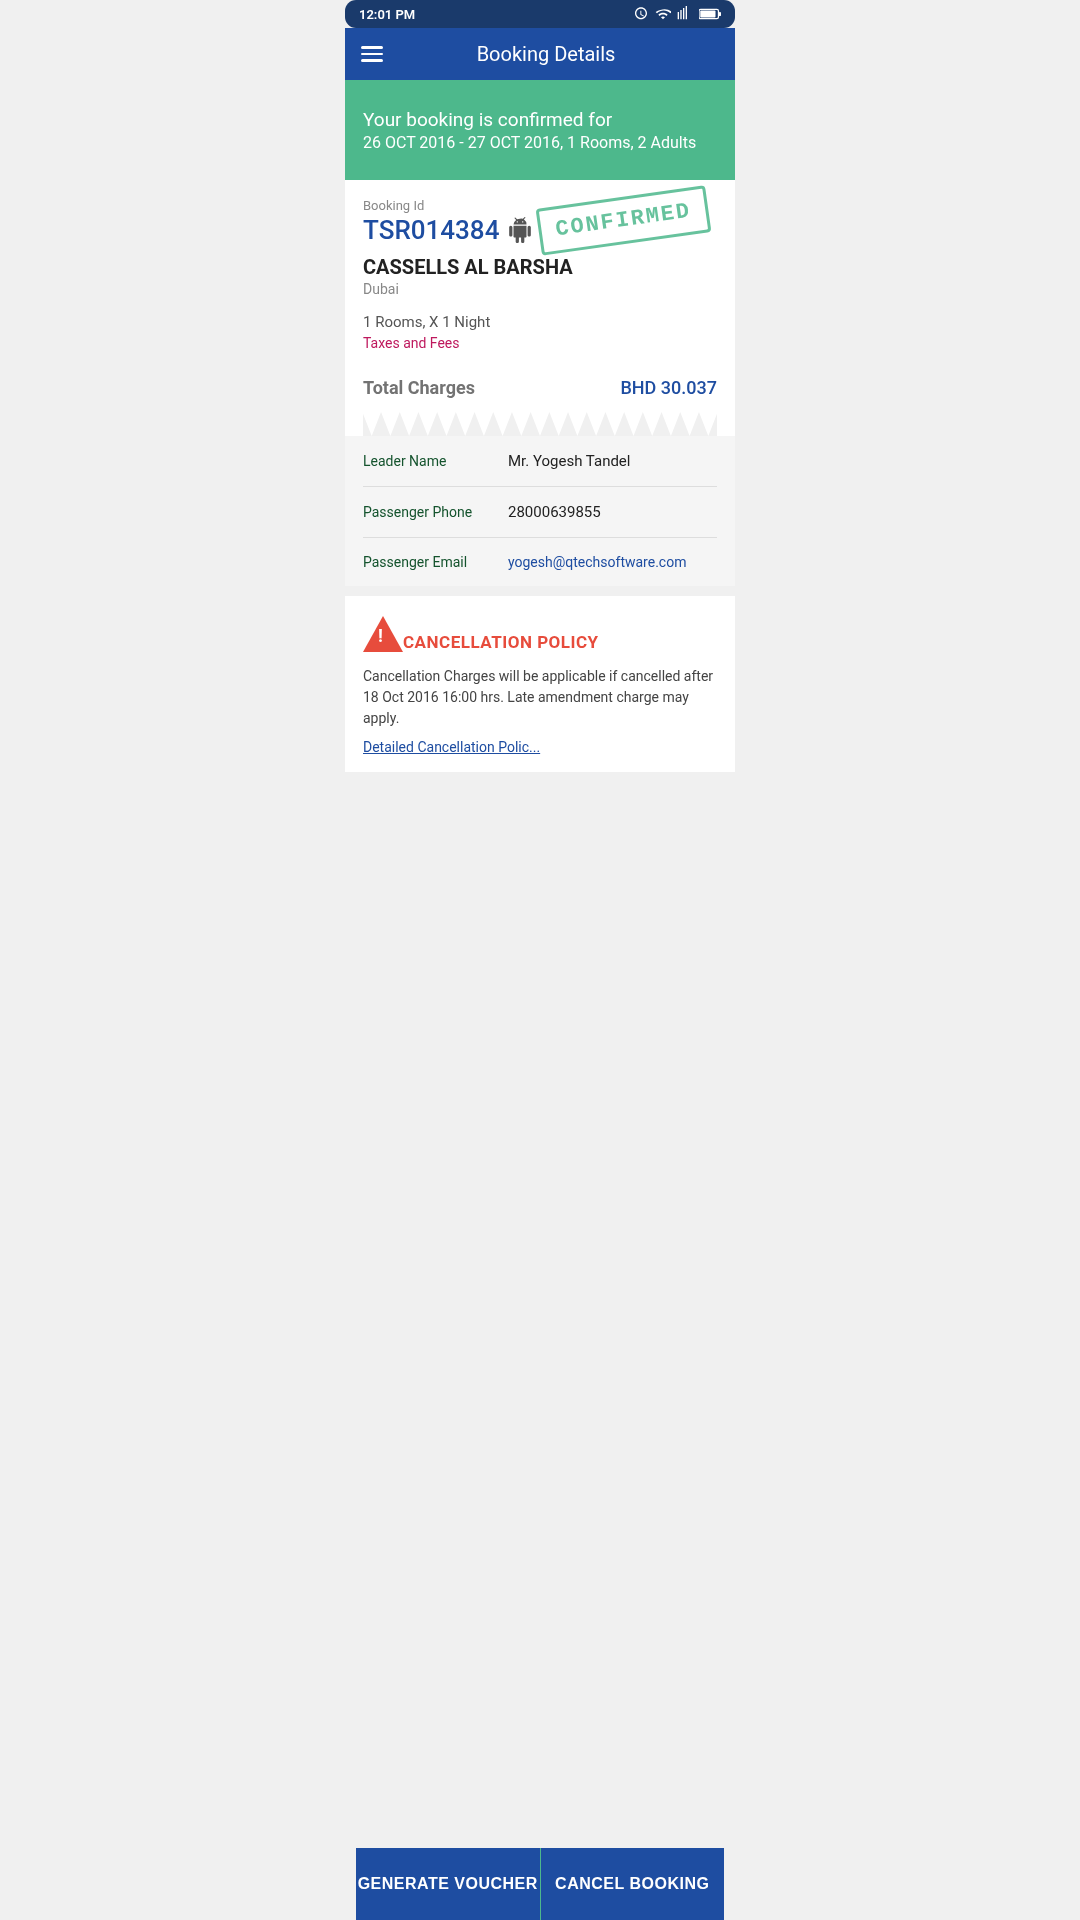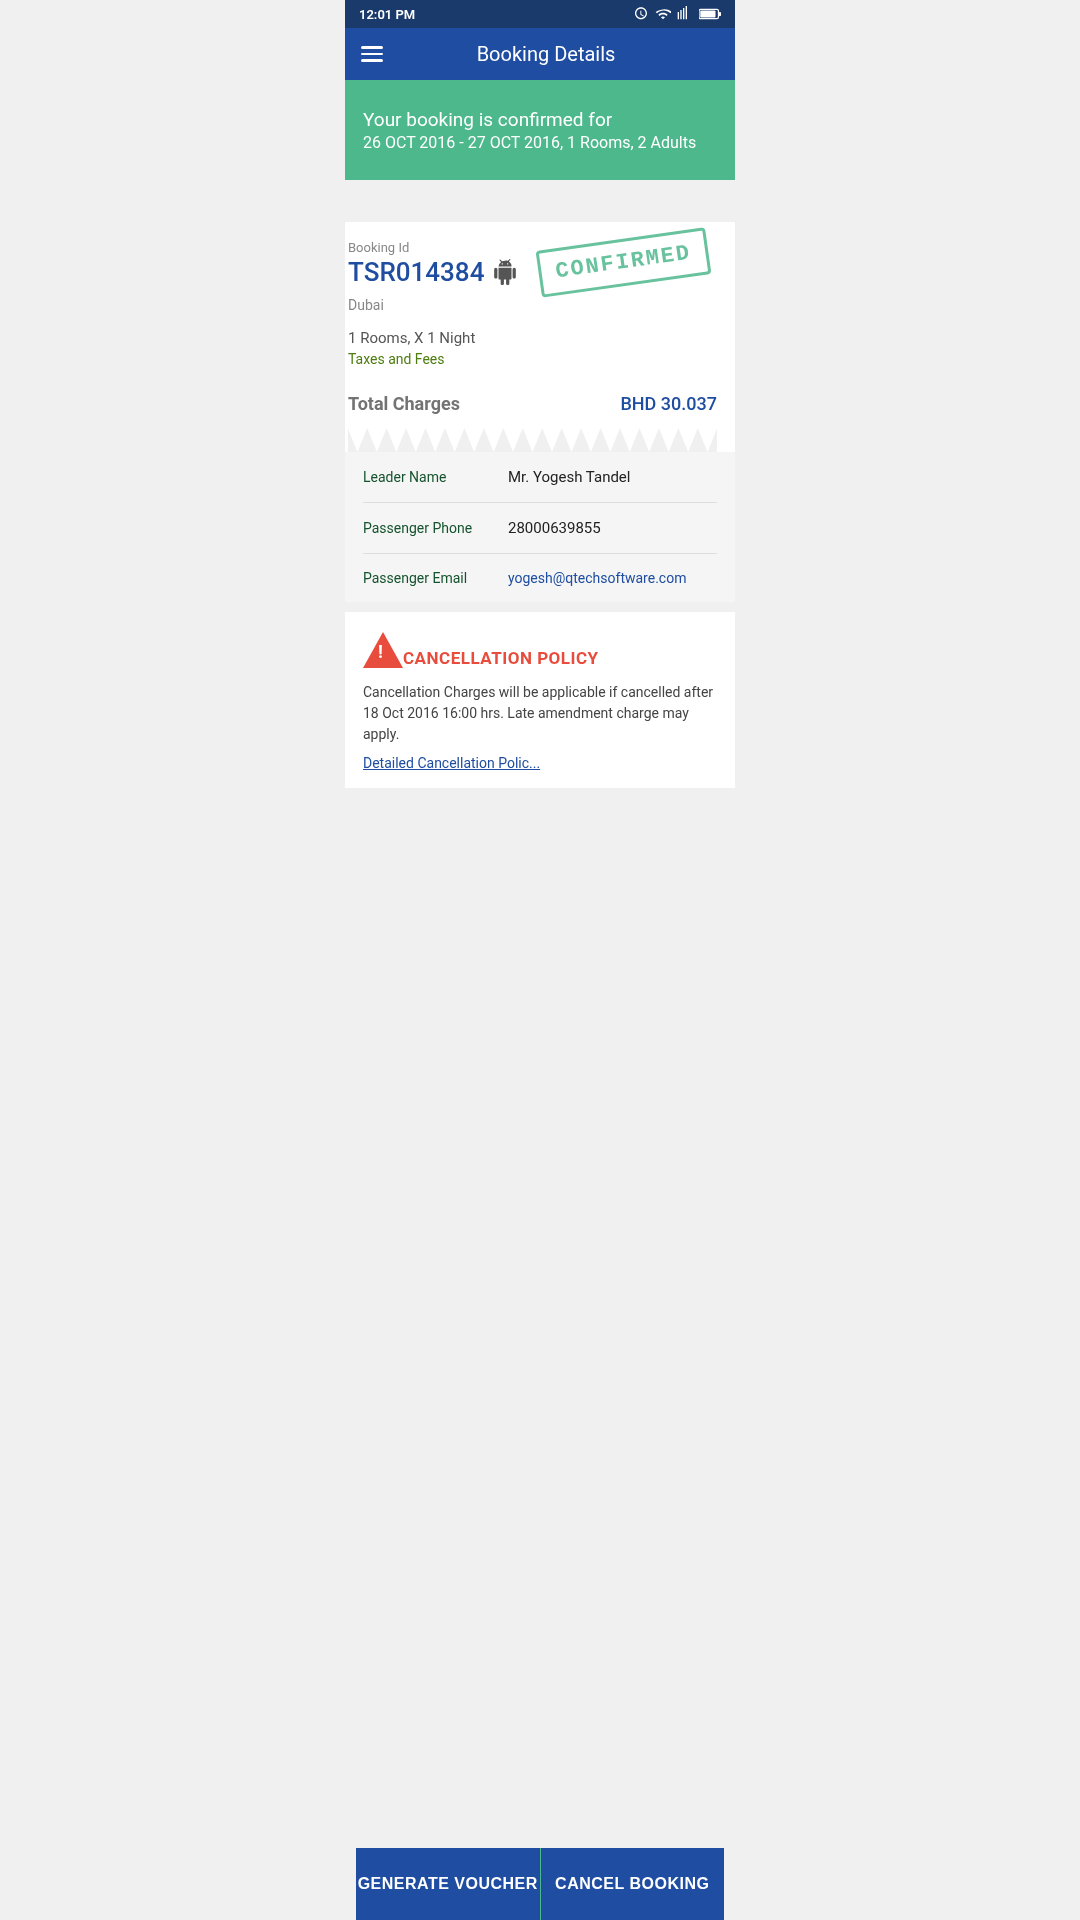--- a/index.html
+++ b/index.html
@@ -18,20 +18,21 @@
     
     .status-bar {
       background: #1a3a6b;
       color: white;
       display: flex;
       justify-content: space-between;
       align-items: center;
       padding: 6px 14px;
       font-size: 13px;
       font-weight: 500;
+      border-radius: 11px;
     }
     .status-bar .time { font-weight: 600; }
     .status-icons { display: flex; align-items: center; gap: 6px; }
 
     
     .nav-bar {
       background: #1e4da1;
       color: white;
       display: flex;
       align-items: center;
@@ -72,22 +73,21 @@
       margin-bottom: 2px;
     }
     .confirm-banner .line2 {
       font-size: 16px;
       font-weight: 400;
     }
 
     
     .booking-card {
       background: white;
-      padding: 18px 18px 0 3px;
-      margin-top: 42px;
+      padding: 18px 18px 0 18px;
     }
 
     .booking-id-label {
       font-size: 13px;
       color: #888;
       margin-bottom: 2px;
     }
 
     .booking-id-row {
       display: flex;
@@ -139,21 +139,21 @@
     }
 
     .room-info {
       font-size: 15px;
       color: #555;
       margin-bottom: 4px;
     }
 
     .taxes-fees {
       font-size: 14px;
-      color: #4d7c0f;
+      color: #be185d;
       margin-bottom: 12px;
     }
 
     .total-charges-row {
       display: flex;
       justify-content: space-between;
       align-items: center;
       padding: 14px 0;
     }
 
@@ -359,20 +359,21 @@
     <div class="booking-id-left">
       <span class="booking-id">TSR014384</span>
 
       <svg width="26" height="26" viewBox="0 0 24 24" fill="#555">
         <path d="M6 18c0 .55.45 1 1 1h1v3.5c0 .83.67 1.5 1.5 1.5s1.5-.67 1.5-1.5V19h2v3.5c0 .83.67 1.5 1.5 1.5s1.5-.67 1.5-1.5V19h1c.55 0 1-.45 1-1V8H6v10zM3.5 8C2.67 8 2 8.67 2 9.5v7c0 .83.67 1.5 1.5 1.5S5 17.33 5 16.5v-7C5 8.67 4.33 8 3.5 8zm17 0c-.83 0-1.5.67-1.5 1.5v7c0 .83.67 1.5 1.5 1.5s1.5-.67 1.5-1.5v-7c0-.83-.67-1.5-1.5-1.5zm-4.97-5.84l1.3-1.3c.2-.2.2-.51 0-.71-.2-.2-.51-.2-.71 0l-1.48 1.48A5.82 5.82 0 0 0 12 1.5c-.96 0-1.86.23-2.66.63L7.85.66c-.2-.2-.51-.2-.71 0-.2.2-.2.51 0 .71l1.31 1.31A5.965 5.965 0 0 0 6 7h12a5.965 5.965 0 0 0-2.47-4.84zM10 5H9V4h1v1zm5 0h-1V4h1v1z"></path>
       </svg>
     </div>
     <div class="confirmed-stamp">CONFIRMED</div>
   </div>
 
+  <div class="hotel-name">CASSELLS AL BARSHA</div>
   <div class="hotel-location">Dubai</div>
 
   <div class="room-info">1 Rooms,  X 1  Night</div>
   <div class="taxes-fees">Taxes and Fees</div>
 
   <div class="total-charges-row">
     <span class="total-charges-label">Total Charges</span>
     <span class="total-charges-value">BHD 30.037</span>
   </div>
 

